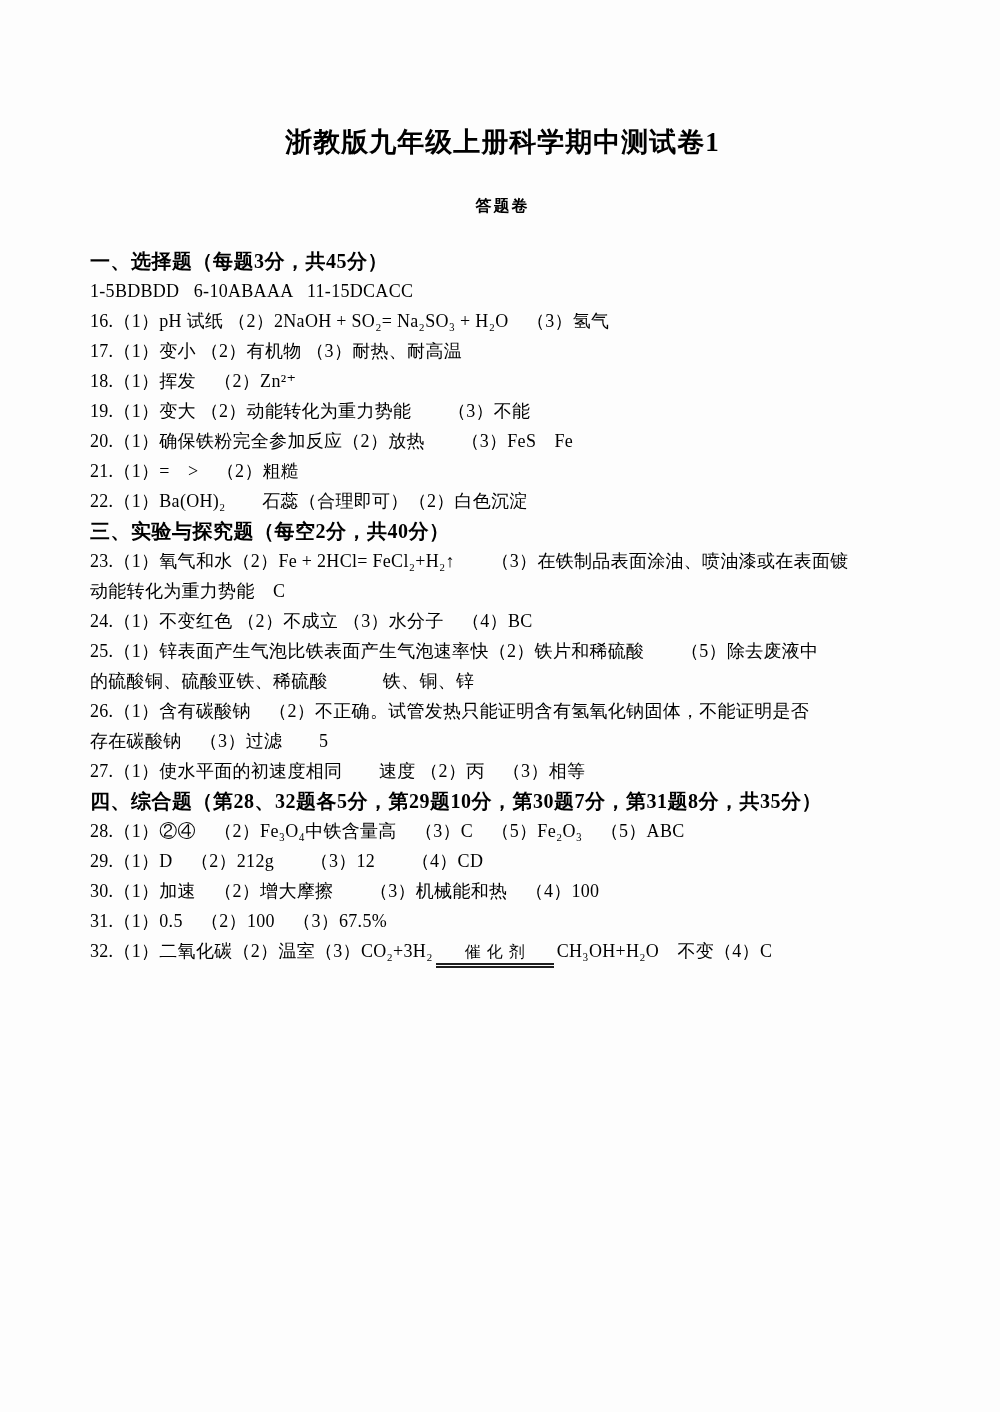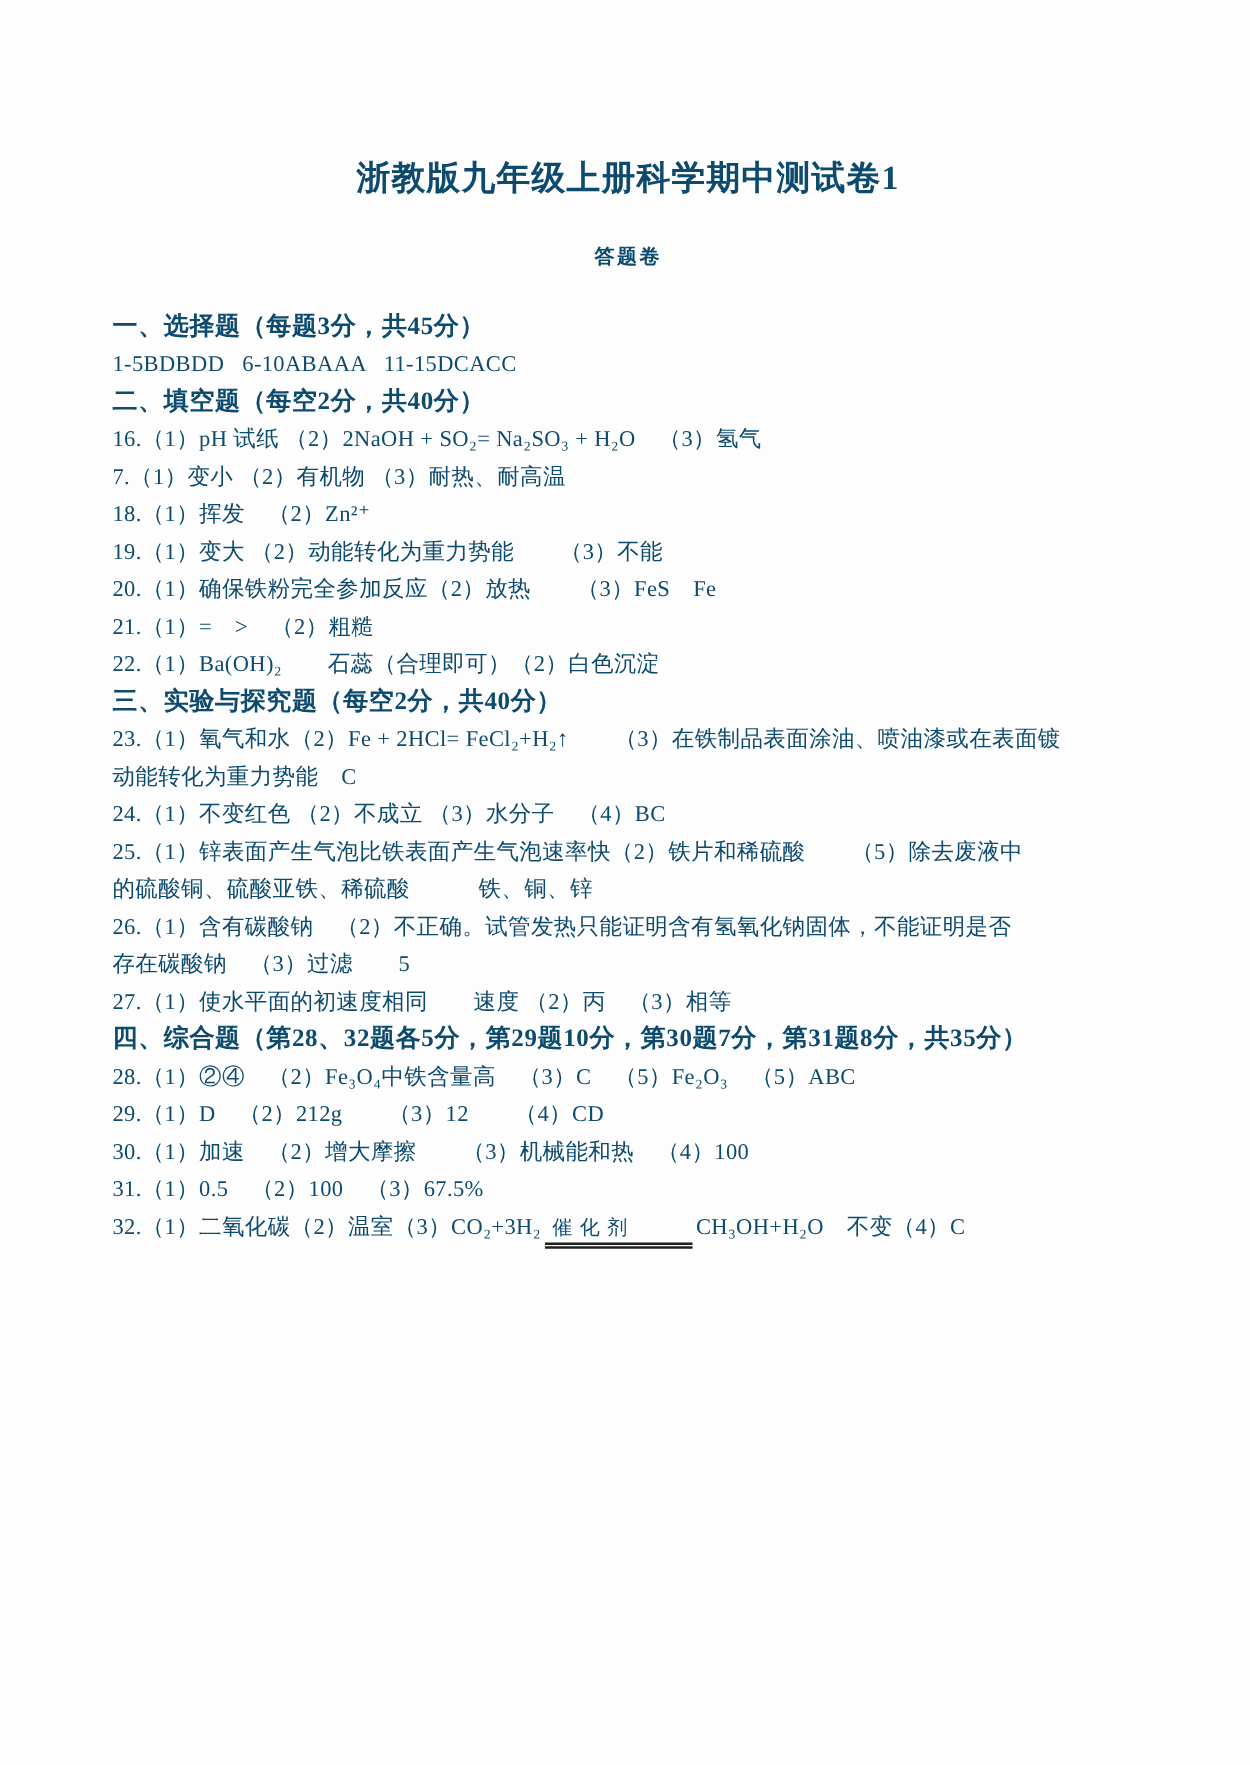--- a/index.html
+++ b/index.html
@@ -6,21 +6,21 @@
     margin: 0;
     padding: 0;
     background: #f4f4f4;
   }
   .page {
     position: relative;
     width: 1000px;
     height: 1412px;
     margin: 0 auto;
     background: #fdfdfd;
-    color: #0c4a6e;
+    color: #000000;
     font-family: "Liberation Serif", "DejaVu Serif", serif;
     overflow: hidden;
     box-sizing: border-box;
   }
   .content {
     padding: 126px 85px 0 90px;
   }
   h1.title {
     margin: 0 0 34px 0;
     text-align: center;
@@ -48,20 +48,21 @@
   }
   p.line {
     margin: 0;
     font-size: 18px;
     line-height: 30px;
     white-space: pre-wrap;
     letter-spacing: 0.3px;
   }
   .rxn {
     display: inline-block;
+    text-align: center;
     margin: 0 3px;
     vertical-align: baseline;
   }
   .rxn-cond {
     display: block;
     font-size: 16px;
     line-height: 20px;
     letter-spacing: 6px;
     text-indent: 6px;
   }
@@ -80,23 +81,22 @@
 
 <div class="page">
   <div class="content">
 
     <h1 class="title">浙教版九年级上册科学期中测试卷1</h1>
     <h2 class="subtitle">答题卷</h2>
 
     <p class="heading">一、选择题（每题3分，共45分）</p>
     <p class="line">1-5BDBDD   6-10ABAAA   11-15DCACC</p>
 
-    <p class="heading">二、填空题（每空2分，共40分）</p>
     <p class="line">16.（1）pH 试纸 （2）2NaOH + SO₂= Na₂SO₃ + H₂O　（3）氢气</p>
-    <p class="line">7.（1）变小 （2）有机物 （3）耐热、耐高温</p>
+    <p class="line">17.（1）变小 （2）有机物 （3）耐热、耐高温</p>
     <p class="line">18.（1）挥发　（2）Zn²⁺</p>
     <p class="line">19.（1）变大 （2）动能转化为重力势能　　（3）不能</p>
     <p class="line">20.（1）确保铁粉完全参加反应（2）放热　　（3）FeS　Fe</p>
     <p class="line">21.（1）=　&gt;　（2）粗糙</p>
     <p class="line">22.（1）Ba(OH)₂　　石蕊（合理即可）（2）白色沉淀</p>
 
     <p class="heading">三、实验与探究题（每空2分，共40分）</p>
     <p class="line">23.（1）氧气和水（2）Fe + 2HCl= FeCl₂+H₂↑　　（3）在铁制品表面涂油、喷油漆或在表面镀</p>
     <p class="line">动能转化为重力势能　C</p>
     <p class="line">24.（1）不变红色 （2）不成立 （3）水分子　（4）BC</p>

